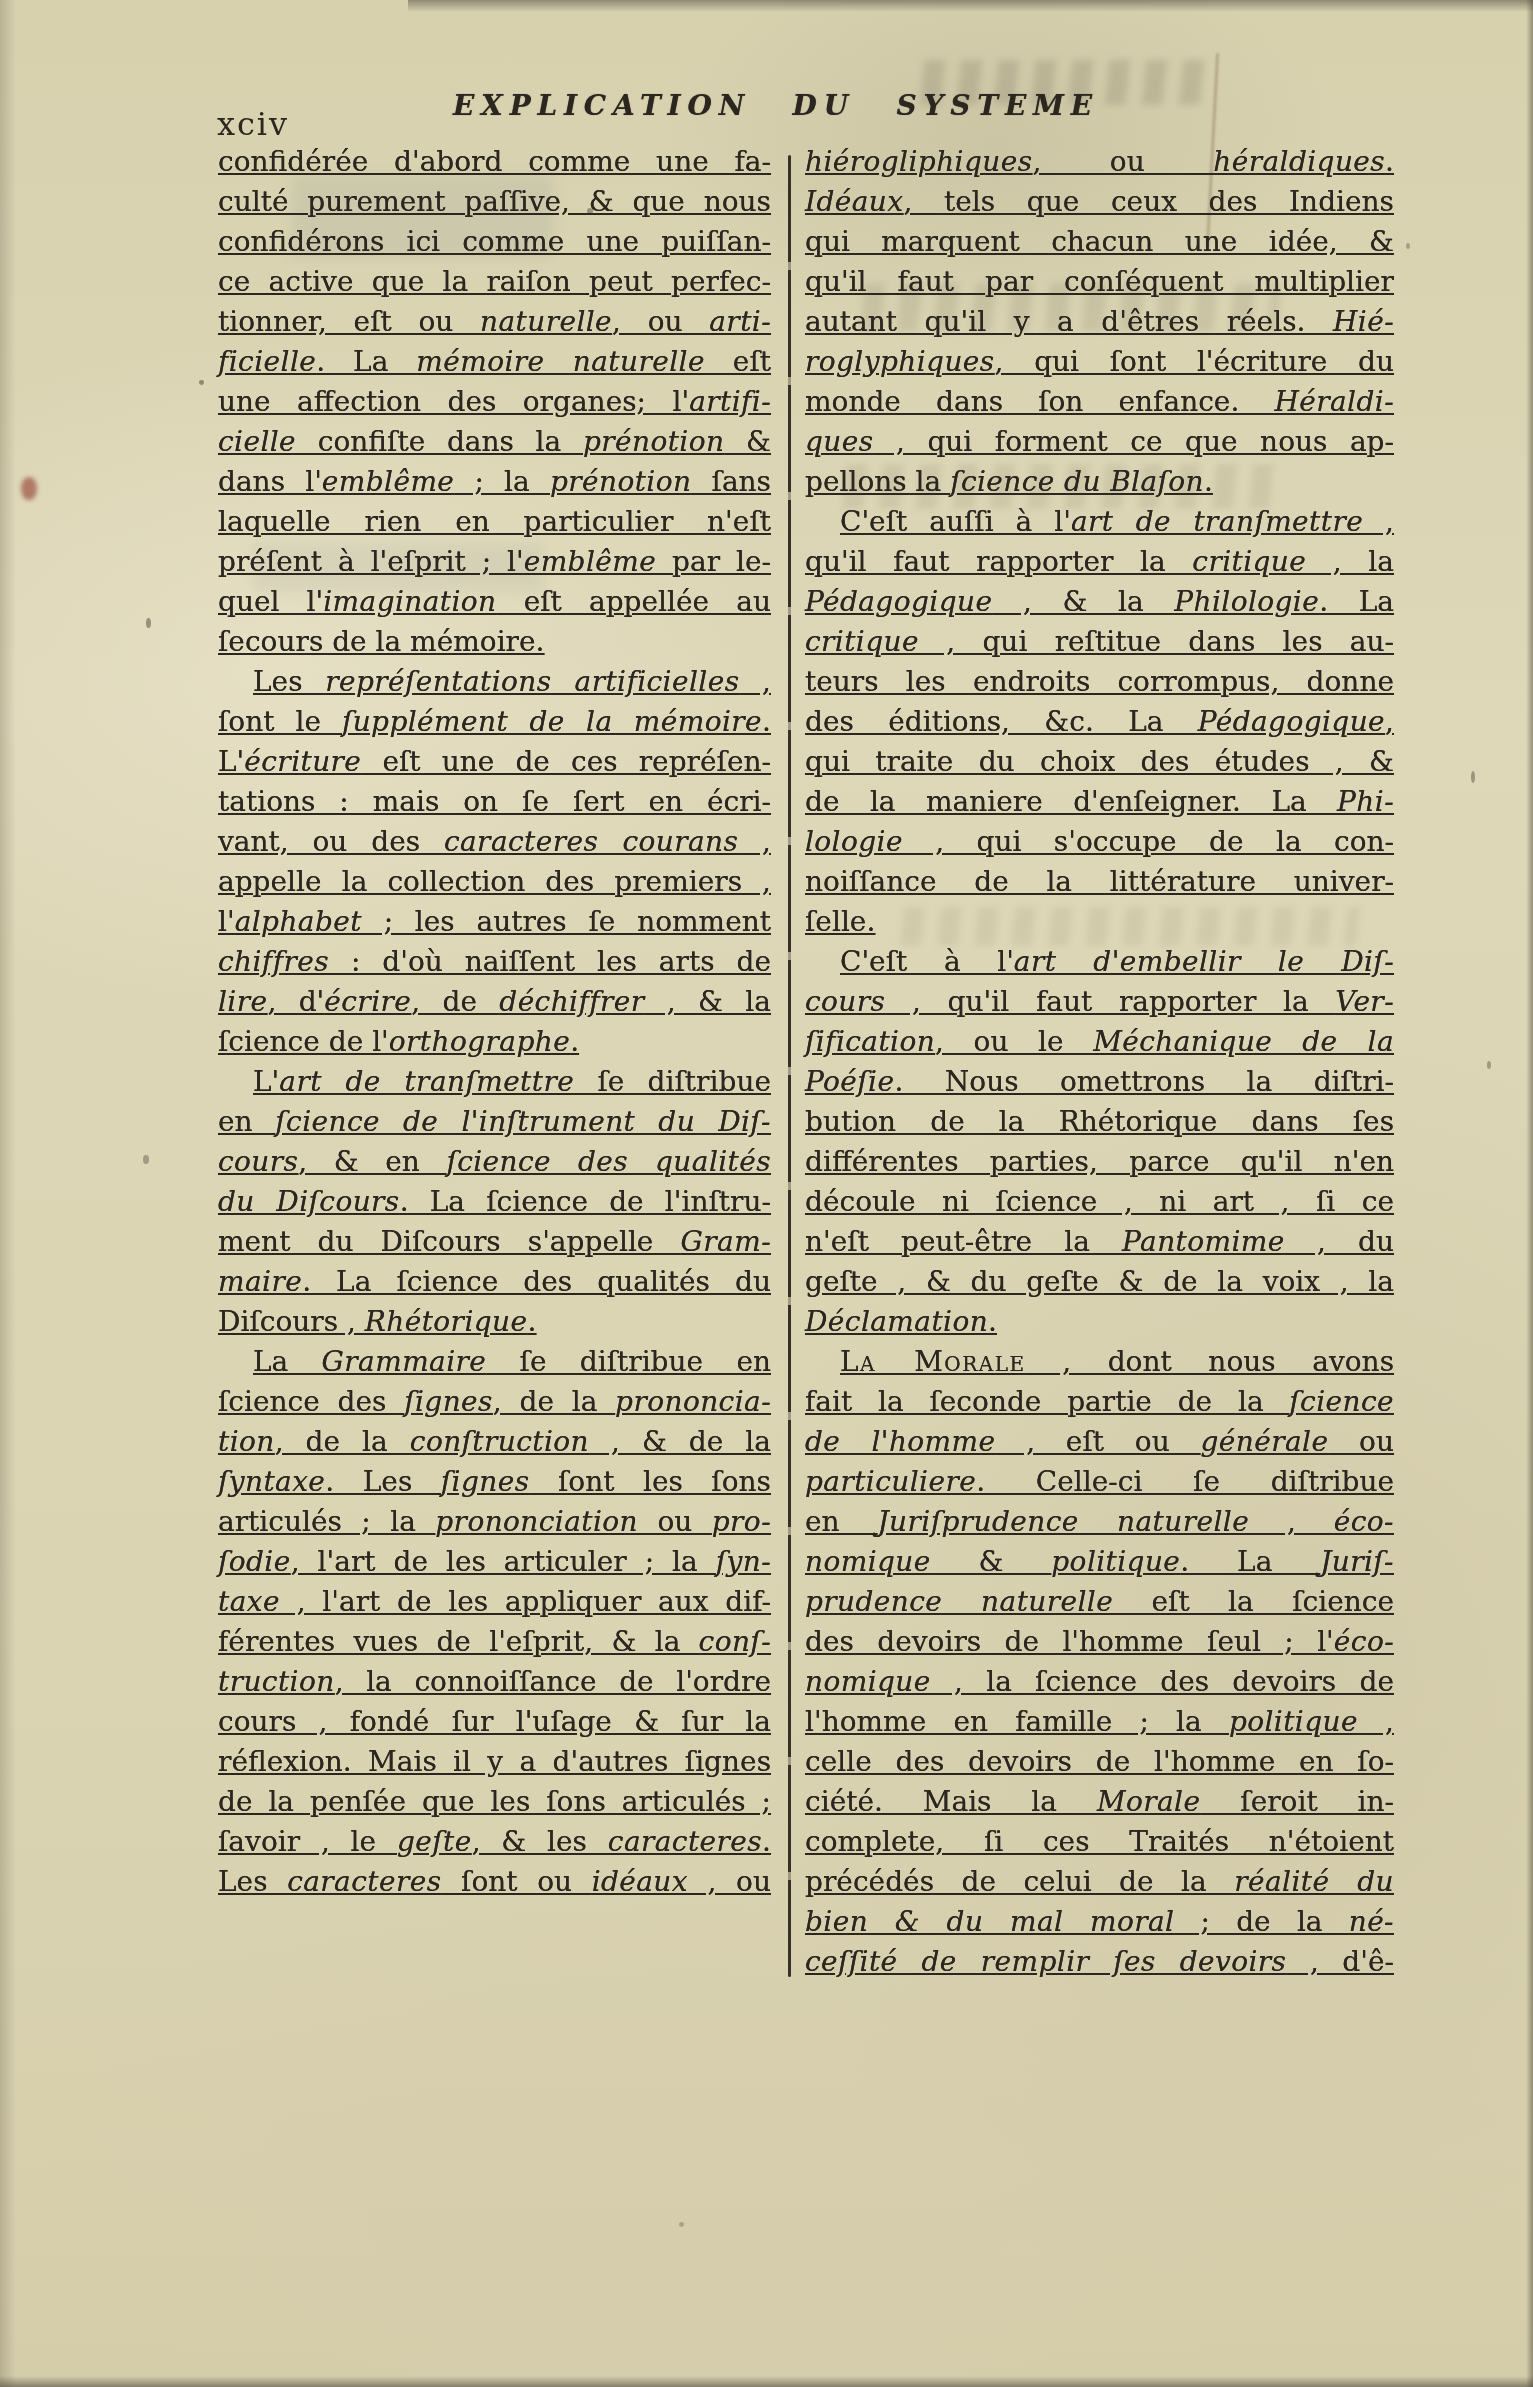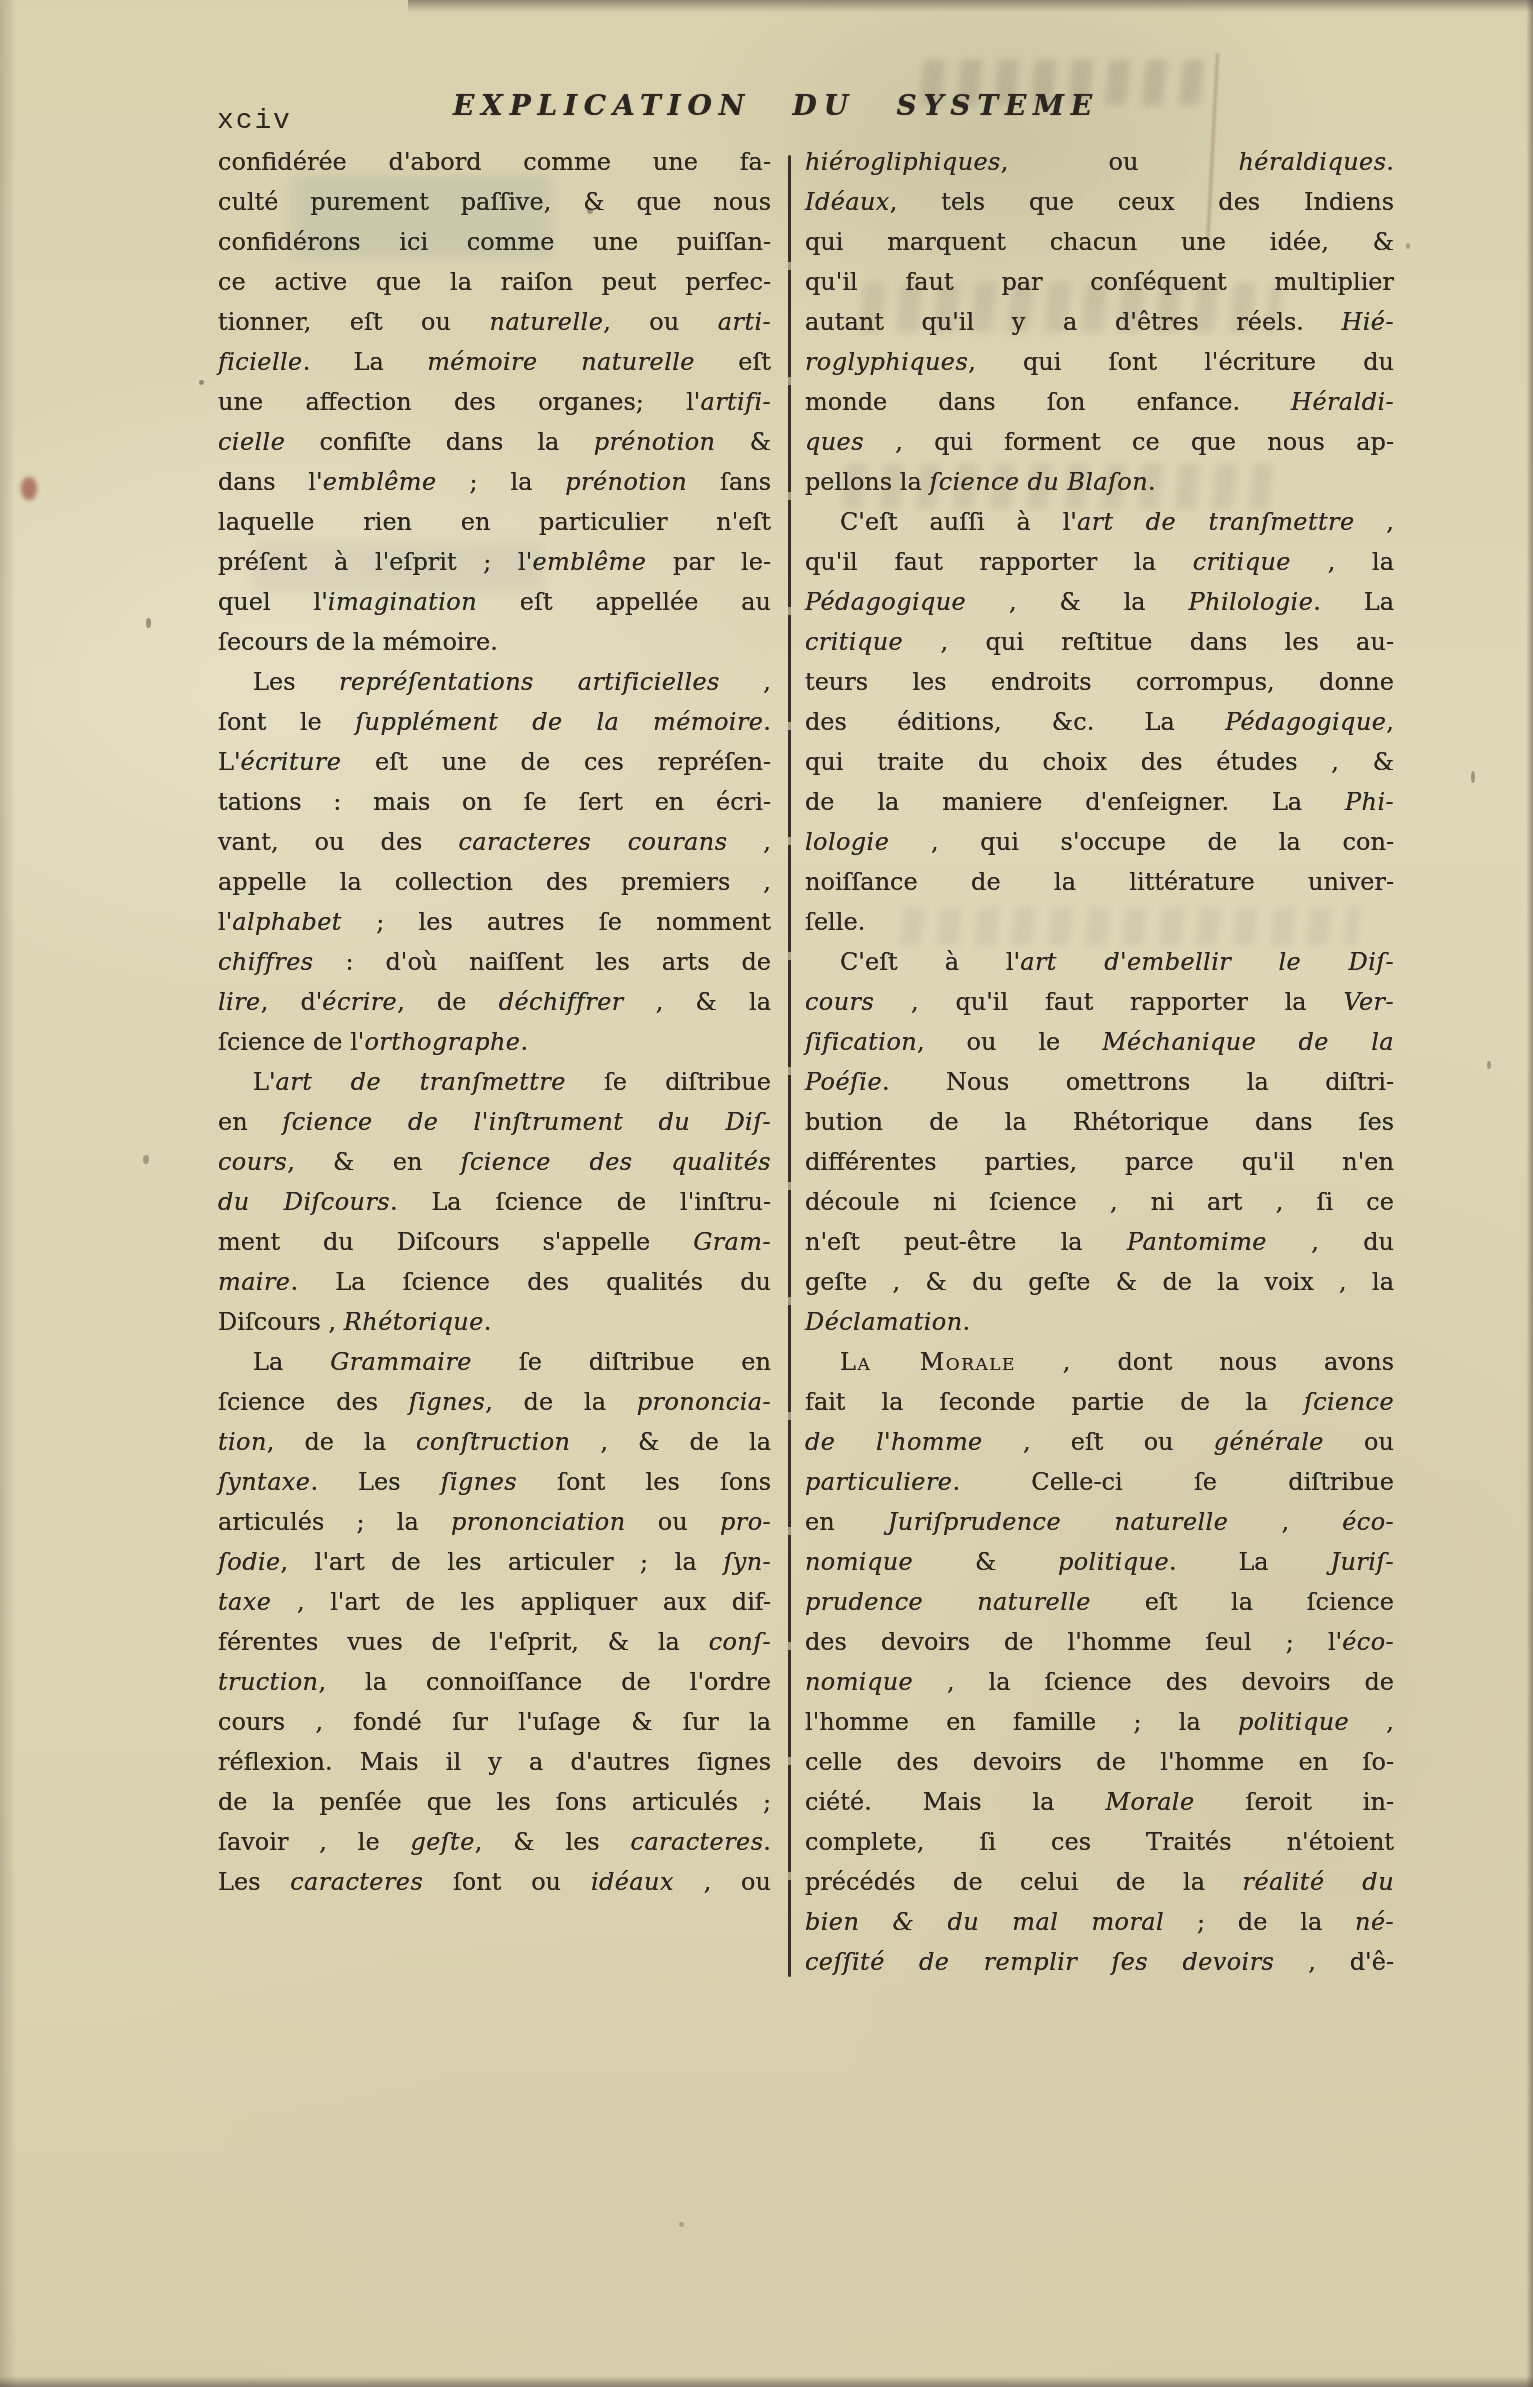--- a/index.html
+++ b/index.html
@@ -22,36 +22,36 @@
     background:linear-gradient(180deg,rgba(70,66,58,.5),rgba(70,66,58,0));}
   .edge-right{position:absolute;top:0;right:0;width:6.8px;height:100%;
     background:linear-gradient(270deg,rgba(60,55,46,.45),rgba(60,55,46,0));}
   .edge-bottom{position:absolute;left:0;bottom:0;width:100%;height:10.7px;
     background:linear-gradient(0deg,rgba(55,50,42,.5),rgba(55,50,42,0));}
   .edge-left{position:absolute;left:0;top:0;width:15.5px;height:100%;
     background:linear-gradient(90deg,rgba(90,82,66,.25),rgba(90,82,66,0));}
 
   .folio{
     position:absolute;left:217px;top:105px;
-    font-size:28px;letter-spacing:1.9px;font-family:Liberation Mono, monospace;
+    font-size:32px;letter-spacing:1.9px;
   }
   .running-title{
     position:absolute;left:189px;top:89px;width:1174px;
     text-align:center;font-style:italic;font-weight:bold;
     font-size:28px;letter-spacing:6.8px;word-spacing:25px;
     text-shadow:0 0 1px rgba(43,38,31,.6);
   }
   .rule{
     position:absolute;left:788px;top:155px;width:2.9px;height:1822px;
     background:repeating-linear-gradient(180deg,
       var(--divider,#35302a) 0px, var(--divider,#35302a) 107px,
       rgba(53,48,42,.35) 107px, rgba(53,48,42,.35) 115px);
     border-radius:1.9px;
   }
-  .col{position:absolute;top:142px;font-size:24px;}
+  .col{position:absolute;top:142px;font-size:28px;text-decoration:underline;}
   .col-left {left:218px;width:553px;}
   .col-right{left:805px;width:589px;}
   .line{
     height:40px;line-height:40px;white-space:nowrap;
     text-align:justify;text-align-last:justify;
     text-shadow:0 0 0.6px rgba(43,38,31,.85);
   }
   .line.end{text-align-last:left;}
   .line.ind{padding-left:35px;}
   .line i{letter-spacing:0.4px;}

